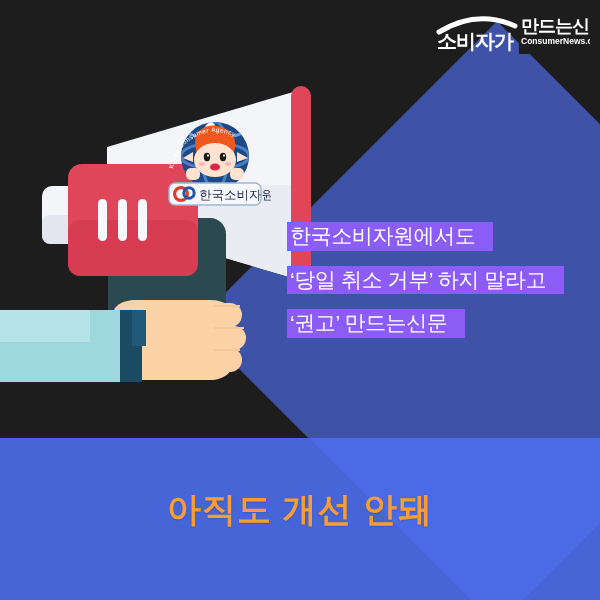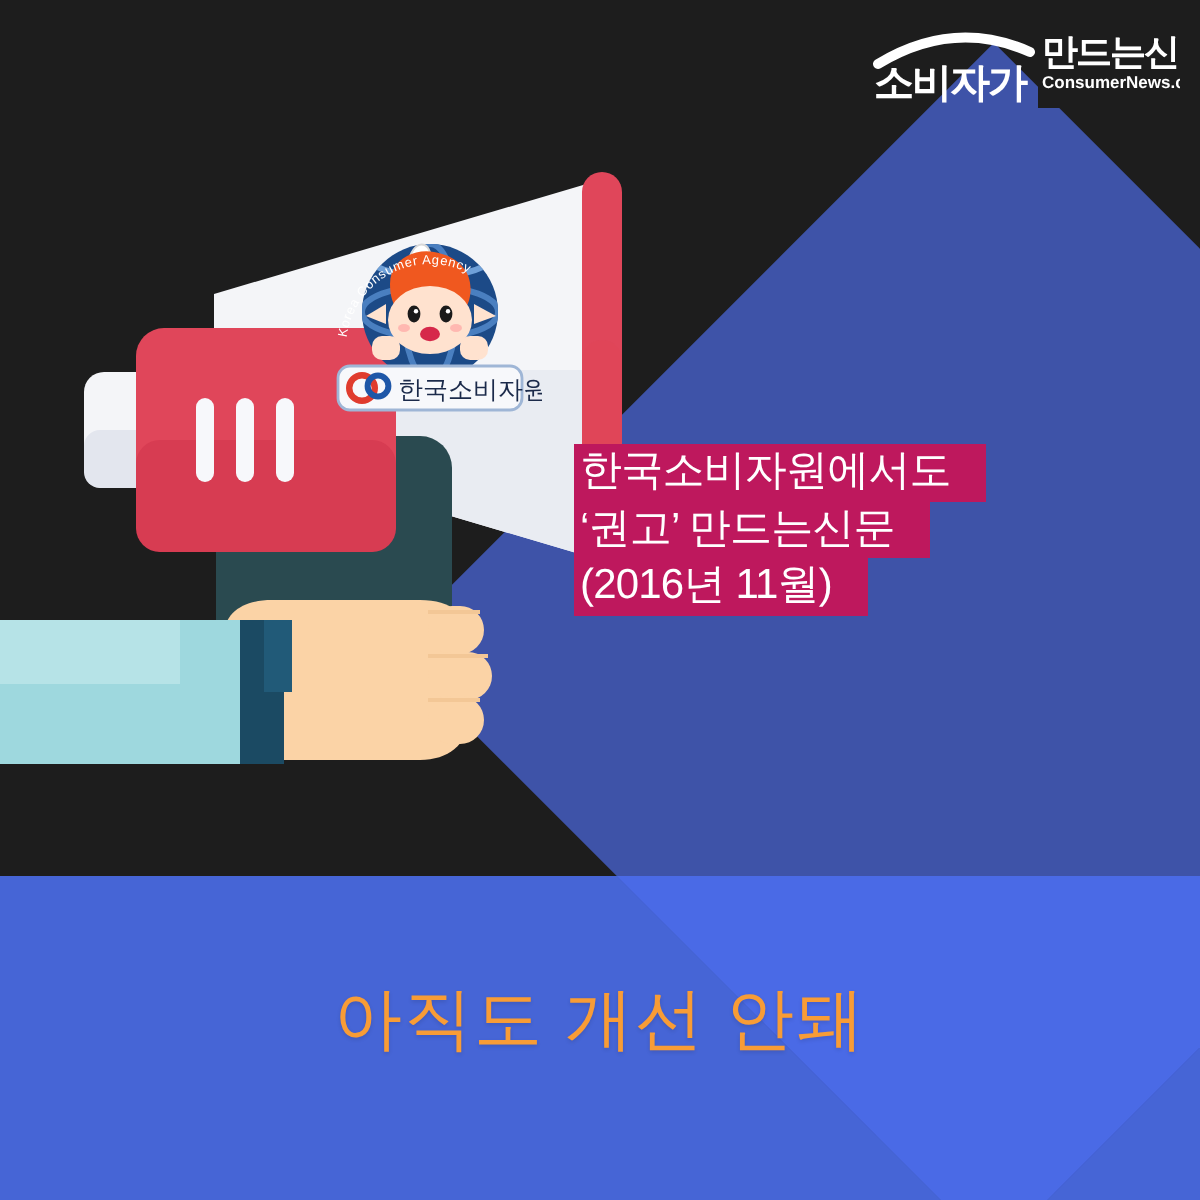--- a/index.html
+++ b/index.html
@@ -51,36 +51,37 @@
 
   
   .rim-overlay{position:absolute;left:291px;top:170px;width:20px;height:114px;
     background:rgba(224,70,87,0.55);border-radius:10px;}
 
   
   .text-block{position:absolute;left:287px;top:222px;width:305px;}
   .tline{
     display:inline-block;
     color:#ffffff;
-    background:#be185d;
+    background:#8b5cf6;
     font-size:21px;
     line-height:1.12;
     letter-spacing:-0.4px;
     font-weight:400;
     padding:2px 18px 3px 3px;
+    margin-bottom:15px;
     white-space:nowrap;
   }
   .tl-row{display:block;}
 
   
   .headline{
     position:absolute;left:0;top:487px;width:600px;text-align:center;
     color:#f89c36;
     font-size:34px;
-    font-weight:normal;
+    font-weight:bold;
     letter-spacing:1px;
     text-shadow:0 1px 2px rgba(0,0,0,0.12);
   }
 </style>
 </head>
 <body>
 
 <div id="card">
 
   <div class="bg-dark"></div>
@@ -185,19 +186,19 @@
       <path d="M4 24 Q42 1 80 18" fill="none" stroke="#ffffff" stroke-width="5" stroke-linecap="round"></path>
       <text x="2" y="40" font-size="20" font-weight="bold" fill="#ffffff" font-family="'Liberation Sans',sans-serif" letter-spacing="-1">소비자가 만드는 신문</text>
       <rect x="84" y="0" width="71" height="46" fill="#1d1d1d"></rect>
       <text x="86" y="24" font-size="18" font-weight="bold" fill="#ffffff" font-family="'Liberation Sans',sans-serif" letter-spacing="-1">만드는신문</text>
       <text x="86" y="36" font-size="8.5" font-weight="bold" fill="#ffffff" font-family="'Liberation Sans',sans-serif">ConsumerNews.co.kr</text>
     </svg>
   </div>
 
   <div class="text-block">
     <span class="tl-row"><span class="tline">한국소비자원에서도</span></span>
+    <span class="tl-row"><span class="tline">‘당일 취소 거부’ 하지 말라고</span></span>
     <span class="tl-row"><span class="tline">‘권고’ 만드는신문</span></span>
-    <span class="tl-row"><span class="tline">(2016년 11월)</span></span>
   </div>
 
   <div class="headline">아직도 개선 안돼</div>
 
 </div>
 
 </body></html>

